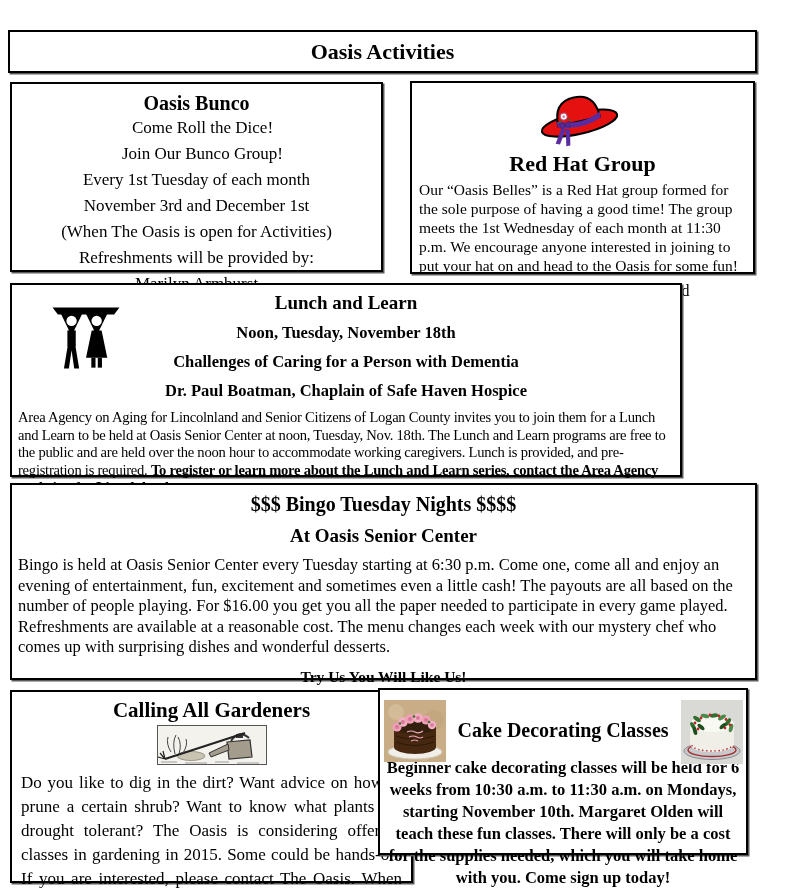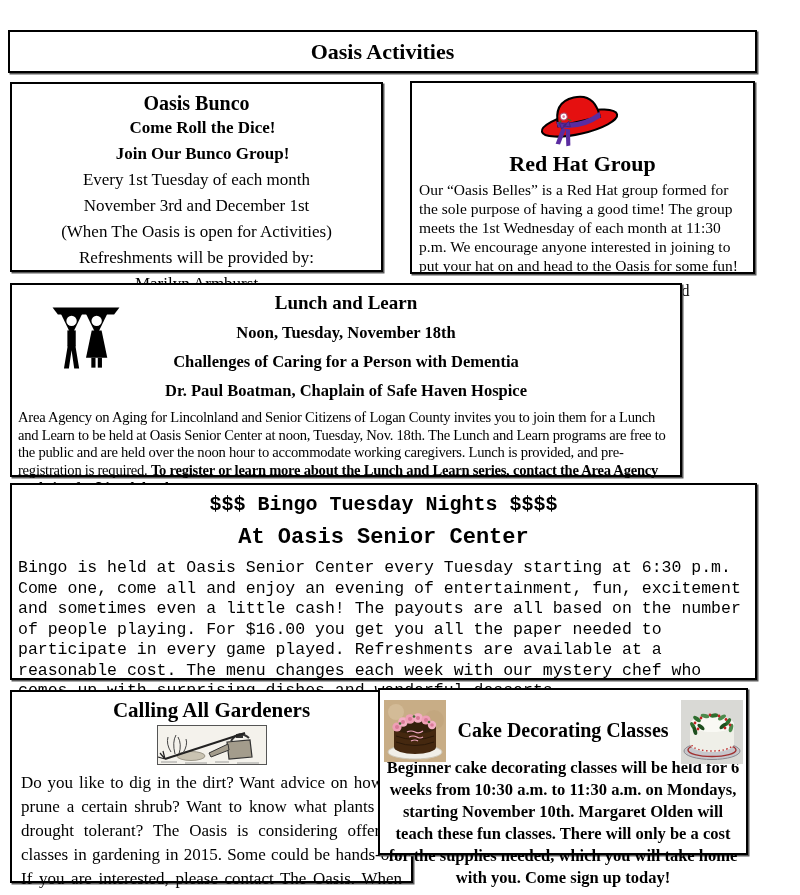--- a/index.html
+++ b/index.html
@@ -12,38 +12,38 @@
     box-shadow:1.5px 1.5px 0 #5a5a5a;box-sizing:border-box;
   }
   p,h1,h2{margin:0;}
   
   #title-box{left:8px;top:30px;width:749px;height:43px;display:flex;align-items:center;justify-content:center;}
   #title-box h1{font-size:22px;font-weight:bold;}
   
   #bunco-box{left:10px;top:82px;width:373px;height:190px;text-align:center;}
   .bunco-title{font-size:20px;font-weight:bold;margin-top:8px;}
   .bunco-line{font-size:17px;line-height:26px;}
-  .bunco-line.b{font-weight:bold;padding-left:12px;}
+  .bunco-line.b{font-weight:normal;padding-left:12px;}
   
   #redhat-box{left:410px;top:81px;width:345px;height:193px;}
   .redhat-hat{display:block;margin:3px auto 0 100px;width:128px;height:64px;}
   .redhat-title{text-align:center;font-size:22px;font-weight:bold;margin:1px 0 3px;}
   .redhat-body{font-size:15.5px;line-height:19px;margin:0 7px;}
   .redhat-dates{font-size:16px;margin-top:7px;text-align:center;}
   
   #lunch-box{left:10px;top:283px;width:672px;height:194px;}
   .lunch-logo{position:absolute;left:36px;top:14px;width:76px;height:78px;}
   .lunch-title{text-align:center;font-weight:bold;font-size:19px;margin-top:7px;}
   .lunch-sub{text-align:center;font-weight:bold;font-size:16.5px;margin-top:9px;}
   .lunch-body{font-size:14.6px;line-height:17.5px;margin:8px 6px 0;letter-spacing:-0.25px;}
   .lunch-phone{text-align:center;font-weight:bold;font-size:15.5px;margin-top:6px;}
   
-  #bingo-box{left:10px;top:483px;width:747px;height:197px;font-family:Liberation Mono, monospace;}
+  #bingo-box{left:10px;top:483px;width:747px;height:197px;}
   .bingo-title{text-align:center;font-weight:bold;font-size:20px;margin-top:8px;}
-  .bingo-subtitle{text-align:center;font-weight:bold;font-size:22px;margin-top:9px;}
+  .bingo-subtitle{text-align:center;font-weight:bold;font-size:19px;margin-top:9px;}
   .bingo-body{font-size:16.5px;line-height:20.5px;margin:8px 6px 0;}
   .bingo-tagline1{text-align:center;font-weight:bold;font-size:15.5px;margin-top:10px;}
   .bingo-tagline2{text-align:center;font-weight:bold;font-size:16px;margin-top:9px;}
   
   #gardeners-box{left:10px;top:690px;width:403px;height:193px;}
   .gardeners-title{text-align:center;font-weight:bold;font-size:21px;margin-top:6px;}
   .gardeners-image{display:block;margin:2px auto 0;width:110px;height:40px;}
   .gardeners-body{font-size:17px;line-height:24px;margin:6px 9px 0;text-align:justify;}
   
   #cake-box{left:378px;top:688px;width:370px;height:167px;}

